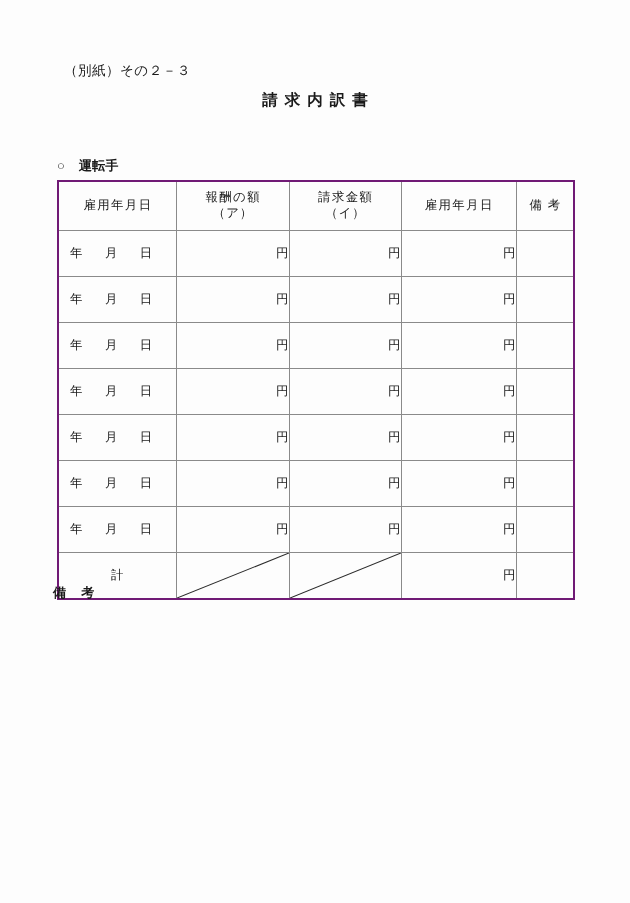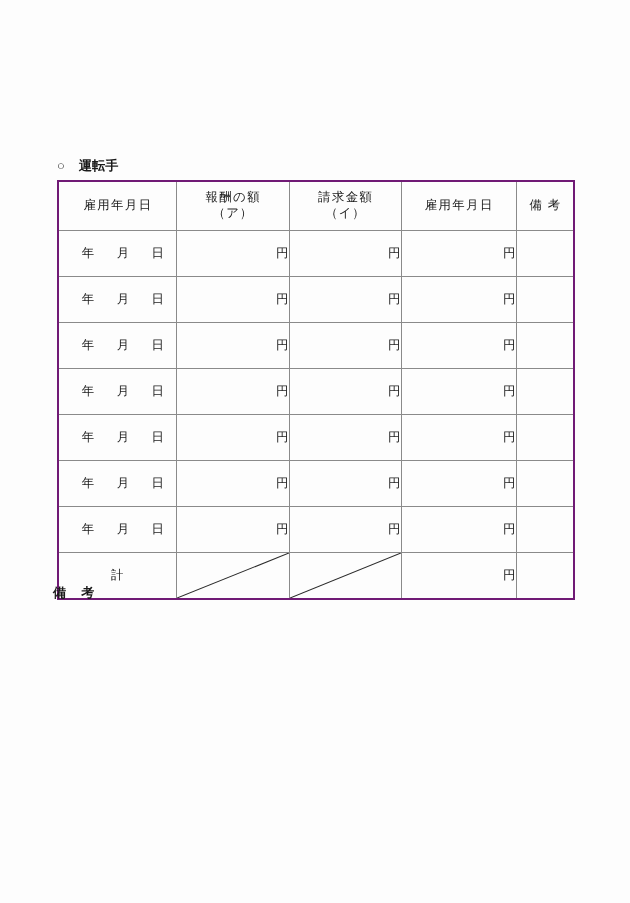--- a/index.html
+++ b/index.html
@@ -111,21 +111,21 @@
   .col-limit  { width: 112px; }
   .col-claim  { width: 115px; }
   .col-note   { width: 58px;  }
 
   
   .hdr-main { display: block; }
   .hdr-sub  { display: block; letter-spacing: 1px; text-indent: 1px; }
 
   
   .date-cell {
-    text-align: right;
+    text-align: left;
     padding-left: 34px;
     letter-spacing: 0.5px;
   }
   .date-cell .d-seg { margin: 0 11px; }
 
   
   .yen-cell {
     text-align: right;
     padding-right: 14px;
   }
@@ -171,21 +171,23 @@
     font-size: 12.6px;
     letter-spacing: 0.2px;
     white-space: nowrap;
   }
 </style>
 </head>
 <body>
 
 <div class="page">
 
-
+  <div class="doc-header">（別紙）その２－３</div>
+
+  <div class="doc-title">請求内訳書</div>
 
 
   <div class="section-label">
     <span class="marker">○</span>
     <span>運転手</span>
   </div>
 
   <table class="form-table">
     <colgroup>
       <col class="col-date">

